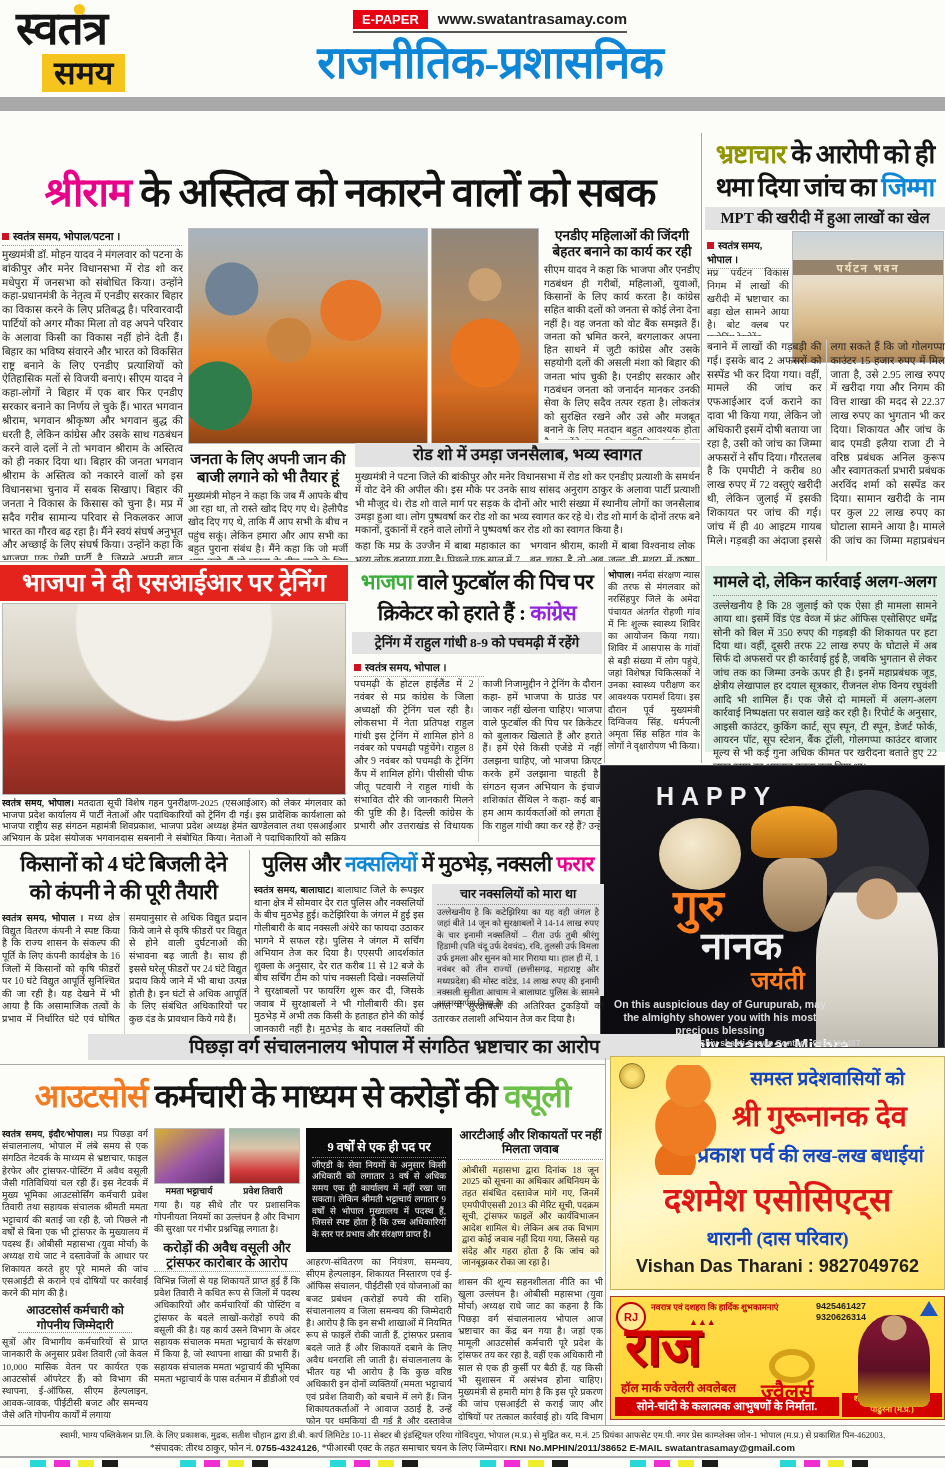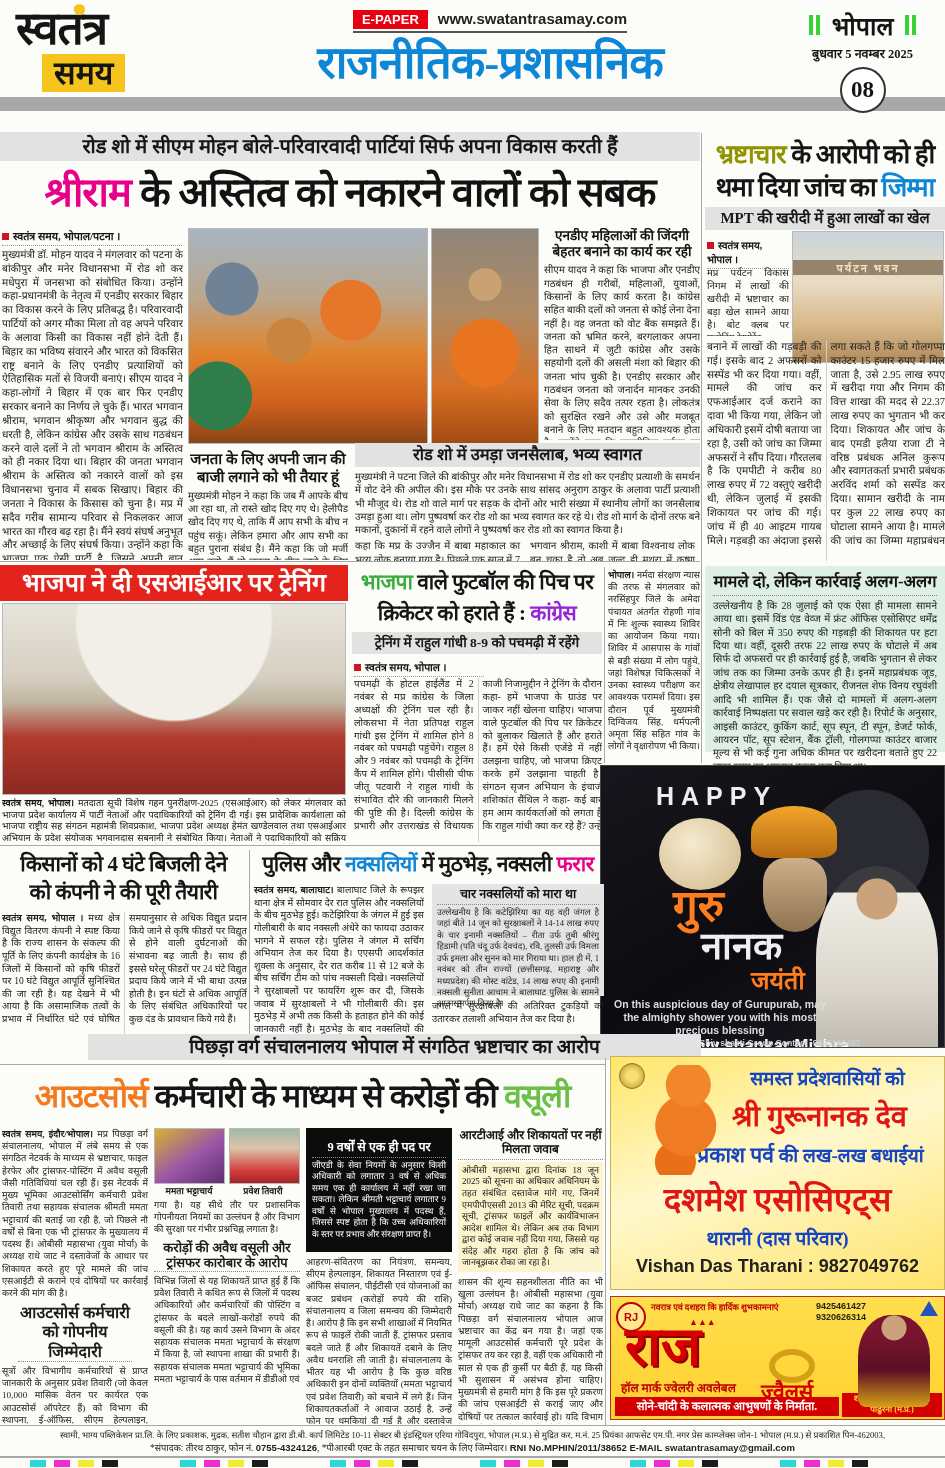--- a/index.html
+++ b/index.html
@@ -58,31 +58,21 @@
     </div>
     <div class="b" style="font-size:45px;line-height:52px;color:#0e86d8;letter-spacing:-1px;margin-top:4px;">राजनीतिक-प्रशासनिक</div>
   </div>
 
   <div class="c" style="left:16px;top:4px;width:180px;">
     <div class="c" style="left:58px;top:0;width:11px;height:11px;border-radius:50%;background:#f6c51d;"></div>
     <div class="b" style="font-size:46px;line-height:50px;letter-spacing:-1px;">स्वतंत्र</div>
     <div class="b" style="display:inline-block;background:#f6c51d;font-size:32px;line-height:38px;padding:0 12px;margin-left:26px;">समय</div>
   </div>
 
-  <div class="c ctr" style="left:790px;top:8px;width:145px;">
-    <div>
-      <span class="gbar"></span><span class="gbar"></span>
-      <span class="b" style="font-size:25px;margin:0 6px;vertical-align:middle;">भोपाल</span>
-      <span class="gbar"></span><span class="gbar"></span>
-    </div>
-    <div class="b" style="font-size:12.5px;margin-top:3px;">बुधवार 5 नवम्बर 2025</div>
-    <div class="b" style="width:42px;height:42px;line-height:42px;border:2px solid #333;border-radius:50%;background:#fff;font-size:23px;margin:5px auto 0;position:relative;z-index:2;">08</div>
-  </div>
-
-  <div class="c graybar" style="left:0;top:132px;width:700px;height:29px;font-size:20px;line-height:29px;">रोड शो में सीएम मोहन बोले-परिवारवादी पार्टियां सिर्फ अपना विकास करती हैं</div>
+
 
   <div class="c ctr b" style="left:0;top:163px;width:700px;height:60px;font-size:40px;line-height:60px;letter-spacing:-1px;">
     <span style="color:#e8008a;">श्रीराम</span><span style="color:#121212;"> के अस्तित्व को नकारने वालों को सबक </span><span style="color:#00b4b8;">सिखाएं</span>
   </div>
 
   <div class="c byline" style="left:2px;top:228px;width:180px;"><span class="sqr"></span><span>स्वतंत्र समय, भोपाल/पटना ।</span></div>
   <div class="c body-txt j" style="left:2px;top:248px;width:181px;height:312px;overflow:hidden;">मुख्यमंत्री डॉ. मोहन यादव ने मंगलवार को पटना के बांकीपुर और मनेर विधानसभा में रोड शो कर मधेपुरा में जनसभा को संबोधित किया। उन्होंने कहा-प्रधानमंत्री के नेतृत्व में एनडीए सरकार बिहार का विकास करने के लिए प्रतिबद्ध है। परिवारवादी पार्टियों को अगर मौका मिला तो वह अपने परिवार के अलावा किसी का विकास नहीं होने देती हैं। बिहार का भविष्य संवारने और भारत को विकसित राष्ट्र बनाने के लिए एनडीए प्रत्याशियों को ऐतिहासिक मतों से विजयी बनाएं। सीएम यादव ने कहा-लोगों ने बिहार में एक बार फिर एनडीए सरकार बनाने का निर्णय ले चुके हैं। भारत भगवान श्रीराम, भगवान श्रीकृष्ण और भगवान बुद्ध की धरती है, लेकिन कांग्रेस और उसके साथ गठबंधन करने वाले दलों ने तो भगवान श्रीराम के अस्तित्व को ही नकार दिया था। बिहार की जनता भगवान श्रीराम के अस्तित्व को नकारने वालों को इस विधानसभा चुनाव में सबक सिखाए। बिहार की जनता ने विकास के किसास को चुना है। मप्र में सदैव गरीब सामान्य परिवार से निकलकर आज भारत का गौरव बढ़ रहा है। मैंने स्वयं संघर्ष अनुभूत और अच्छाई के लिए संघर्ष किया। उन्होंने कहा कि भाजपा एक ऐसी पार्टी है, जिसने अपनी बात हमेशा निभाई है। बिहार में आज मुख्यमंत्री बनकर अच्छा बोल मिलता है। वही मुख्यमंत्री बनकर बिहार आना मेरे लिए सौभाग्य का विषय है, जबकि मेरे संसद, विधायक नहीं है।</div>
 
   <div class="c ph ph-rally" style="left:188px;top:228px;width:240px;height:216px;"></div>
   <div class="c ph ph-closeup" style="left:431px;top:228px;width:108px;height:216px;"></div>
@@ -188,21 +178,21 @@
   <div class="c graybar" style="left:88px;top:1034px;width:613px;height:26px;font-size:19px;line-height:26px;">पिछड़ा वर्ग संचालनालय भोपाल में संगठित भ्रष्टाचार का आरोप</div>
   <div class="c rule" style="left:0;top:1064px;width:605px;height:1px;"></div>
   <div class="c rule" style="left:605px;top:1058px;width:1px;height:367px;"></div>
 
   <div class="c ctr b" style="left:0;top:1072px;width:605px;height:48px;font-size:32px;line-height:48px;letter-spacing:-1px;">
     <span style="color:#f47a20;">आउटसोर्स</span><span> कर्मचारी के माध्यम से करोड़ों की </span><span style="color:#6cc04a;">वसूली</span>
   </div>
 
   <div class="c body-txt j" style="left:2px;top:1128px;width:146px;height:296px;font-size:9.2px;overflow:hidden;">
     <span class="b">स्वतंत्र समय, इंदौर/भोपाल।</span><span> मप्र पिछड़ा वर्ग संचालनालय, भोपाल में लंबे समय से एक संगठित नेटवर्क के माध्यम से भ्रष्टाचार, फाइल हेरफेर और ट्रांसफर-पोस्टिंग में अवैध वसूली जैसी गतिविधियां चल रही हैं। इस नेटवर्क में मुख्य भूमिका आउटसोर्सिंग कर्मचारी प्रवेश तिवारी तथा सहायक संचालक श्रीमती ममता भट्टाचार्य की बताई जा रही है, जो पिछले नौ वर्षों से बिना एक भी ट्रांसफर के मुख्यालय में पदस्थ हैं। ओबीसी महासभा (युवा मोर्चा) के अध्यक्ष राधे जाट ने दस्तावेजों के आधार पर शिकायत करते हुए पूरे मामले की जांच एसआईटी से कराने एवं दोषियों पर कार्रवाई करने की मांग की है।</span>
-    <div class="subhead dotline" style="font-size:16px;margin:4px 16px 3px;">आउटसोर्स कर्मचारी को गोपनीय जिम्मेदारी</div>
+    <div class="subhead dotline" style="font-size:12px;margin:4px 16px 3px;">आउटसोर्स कर्मचारी को गोपनीय जिम्मेदारी</div>
     <span>सूत्रों और विभागीय कर्मचारियों से प्राप्त जानकारी के अनुसार प्रवेश तिवारी (जो केवल 10,000 मासिक वेतन पर कार्यरत एक आउटसोर्स ऑपरेटर हैं) को विभाग की स्थापना, ई-ऑफिस, सीएम हेल्पलाइन, आवक-जावक, पीईटीसी बजट और समन्वय जैसे अति गोपनीय कार्यों में लगाया</span>
   </div>
 
   <div class="c" style="left:154px;top:1128px;width:146px;height:296px;overflow:hidden;">
     <div style="display:flex;gap:4px;">
       <div class="ph ph-portrait1" style="width:70px;height:54px;"></div>
       <div class="ph ph-portrait2" style="width:70px;height:54px;"></div>
     </div>
     <div style="display:flex;gap:4px;">
       <div class="cap" style="width:70px;">ममता भट्टाचार्य</div>

